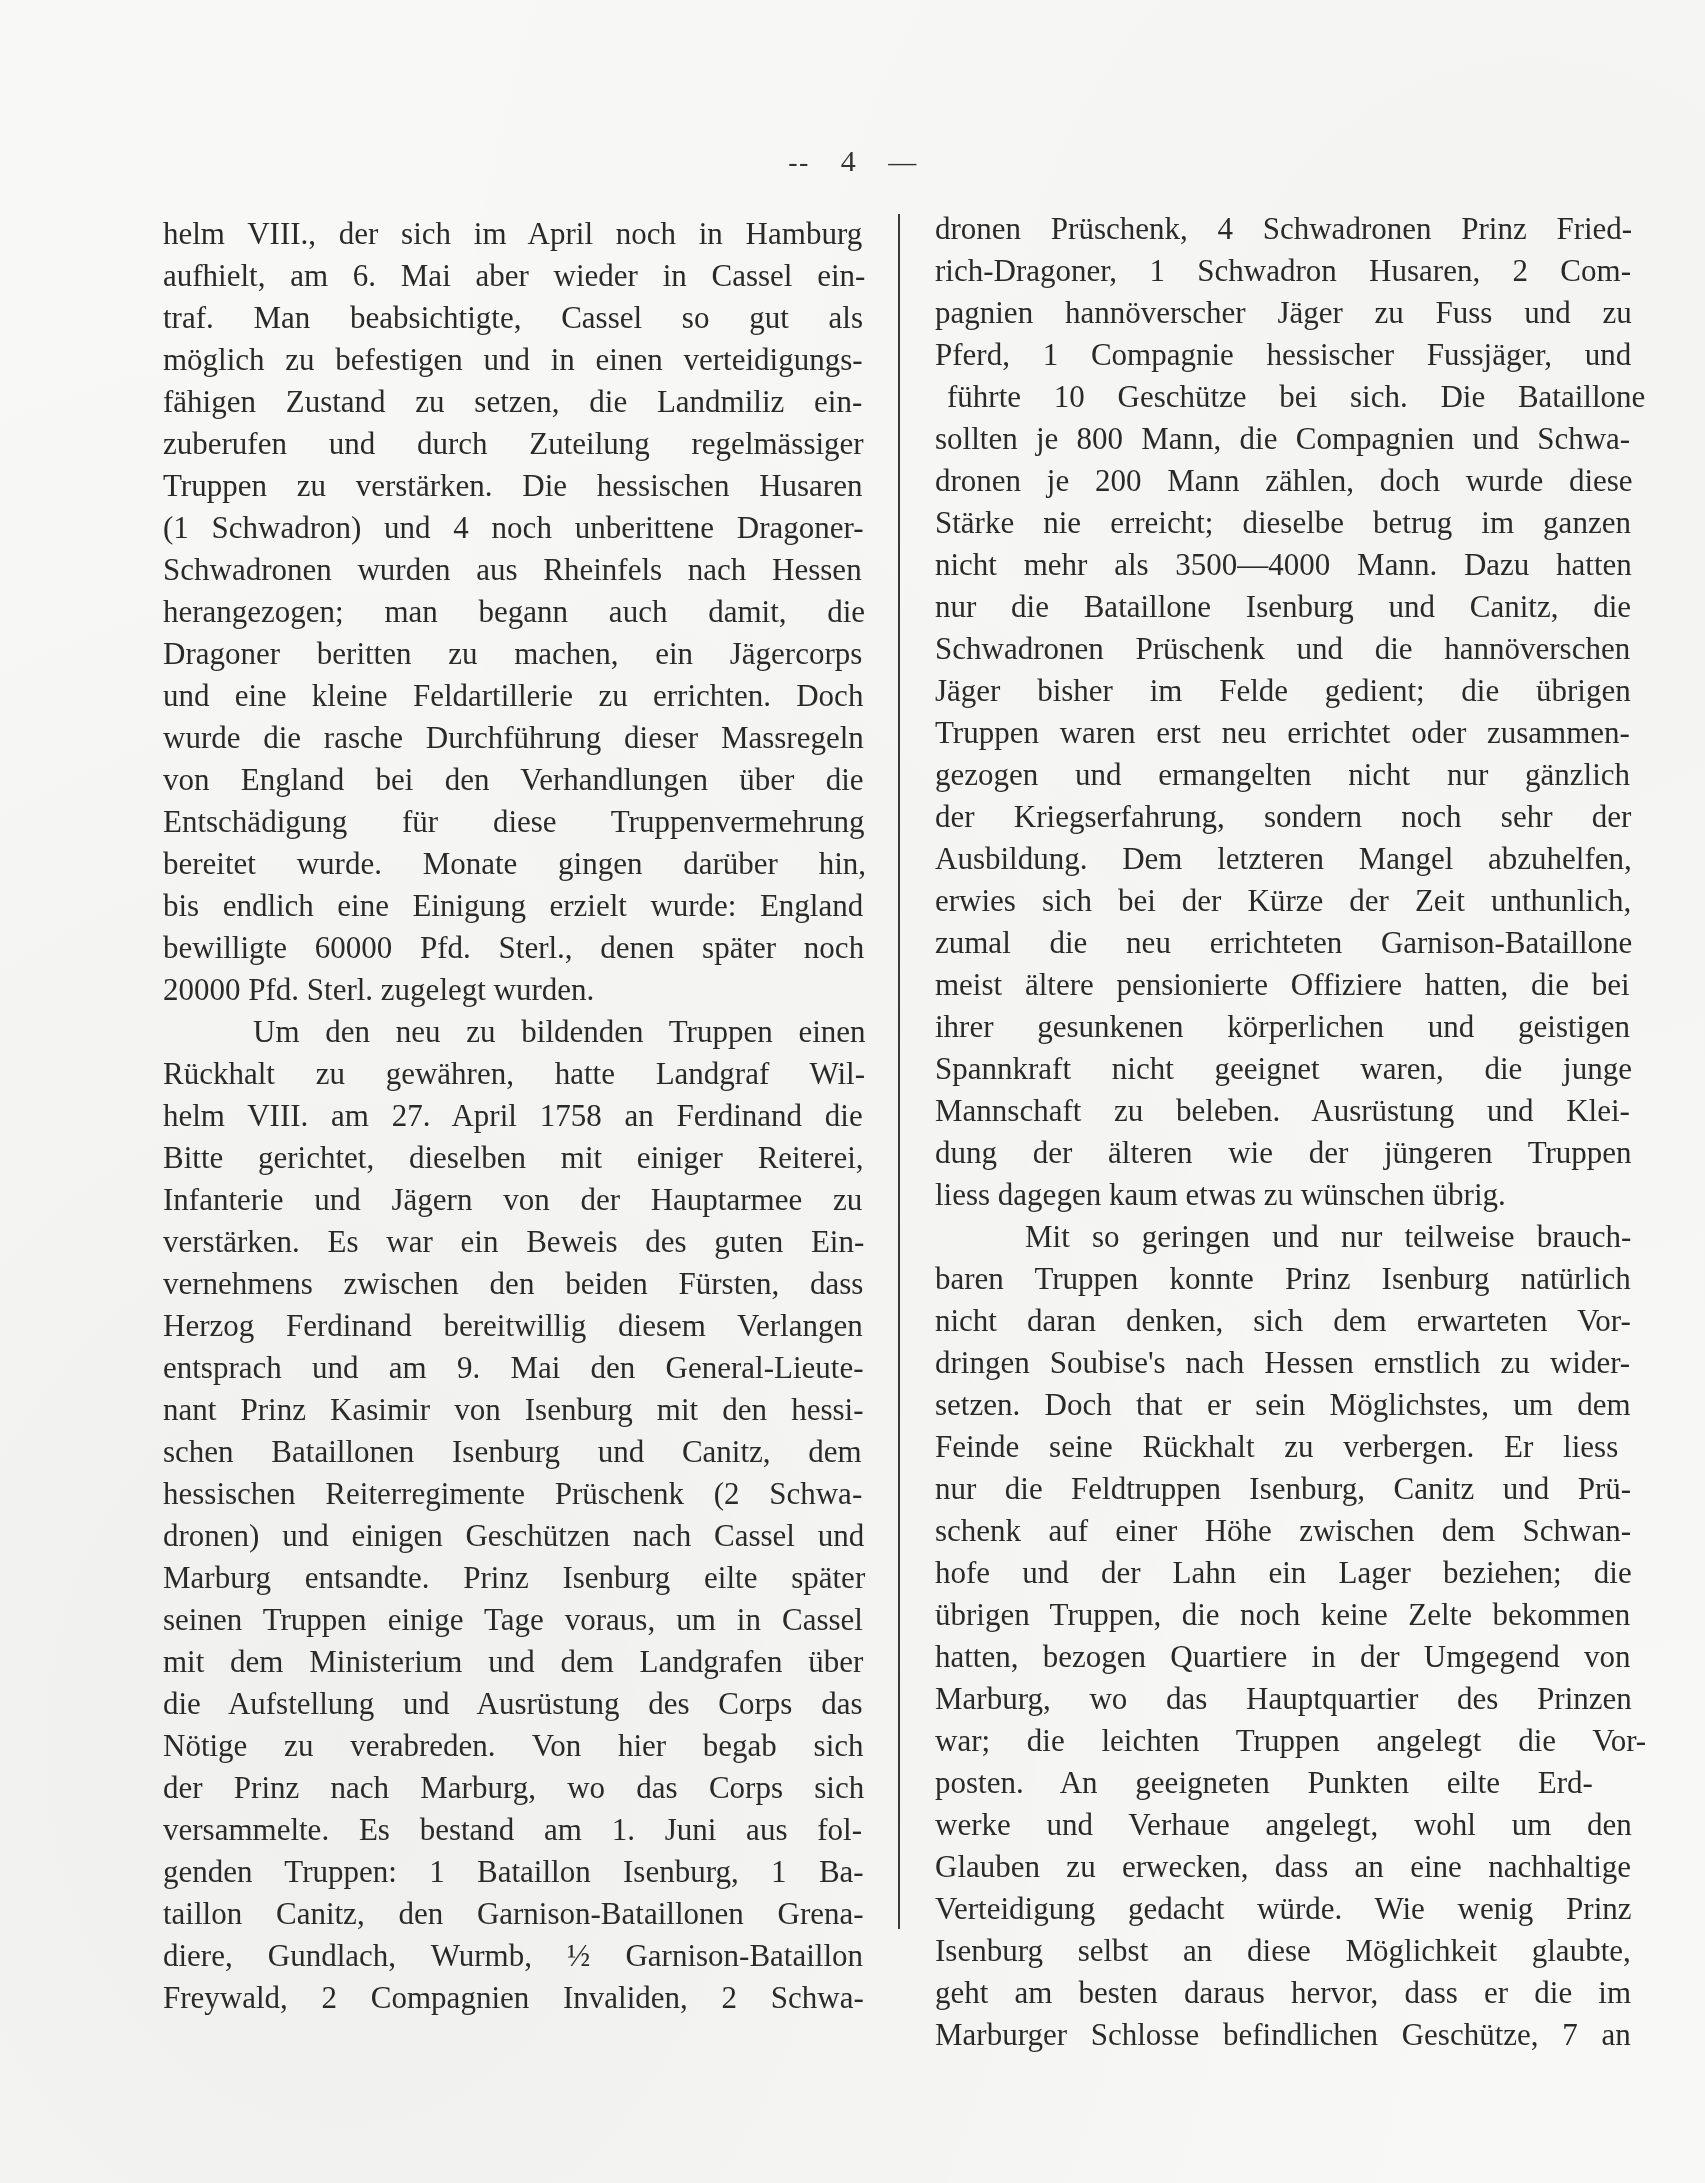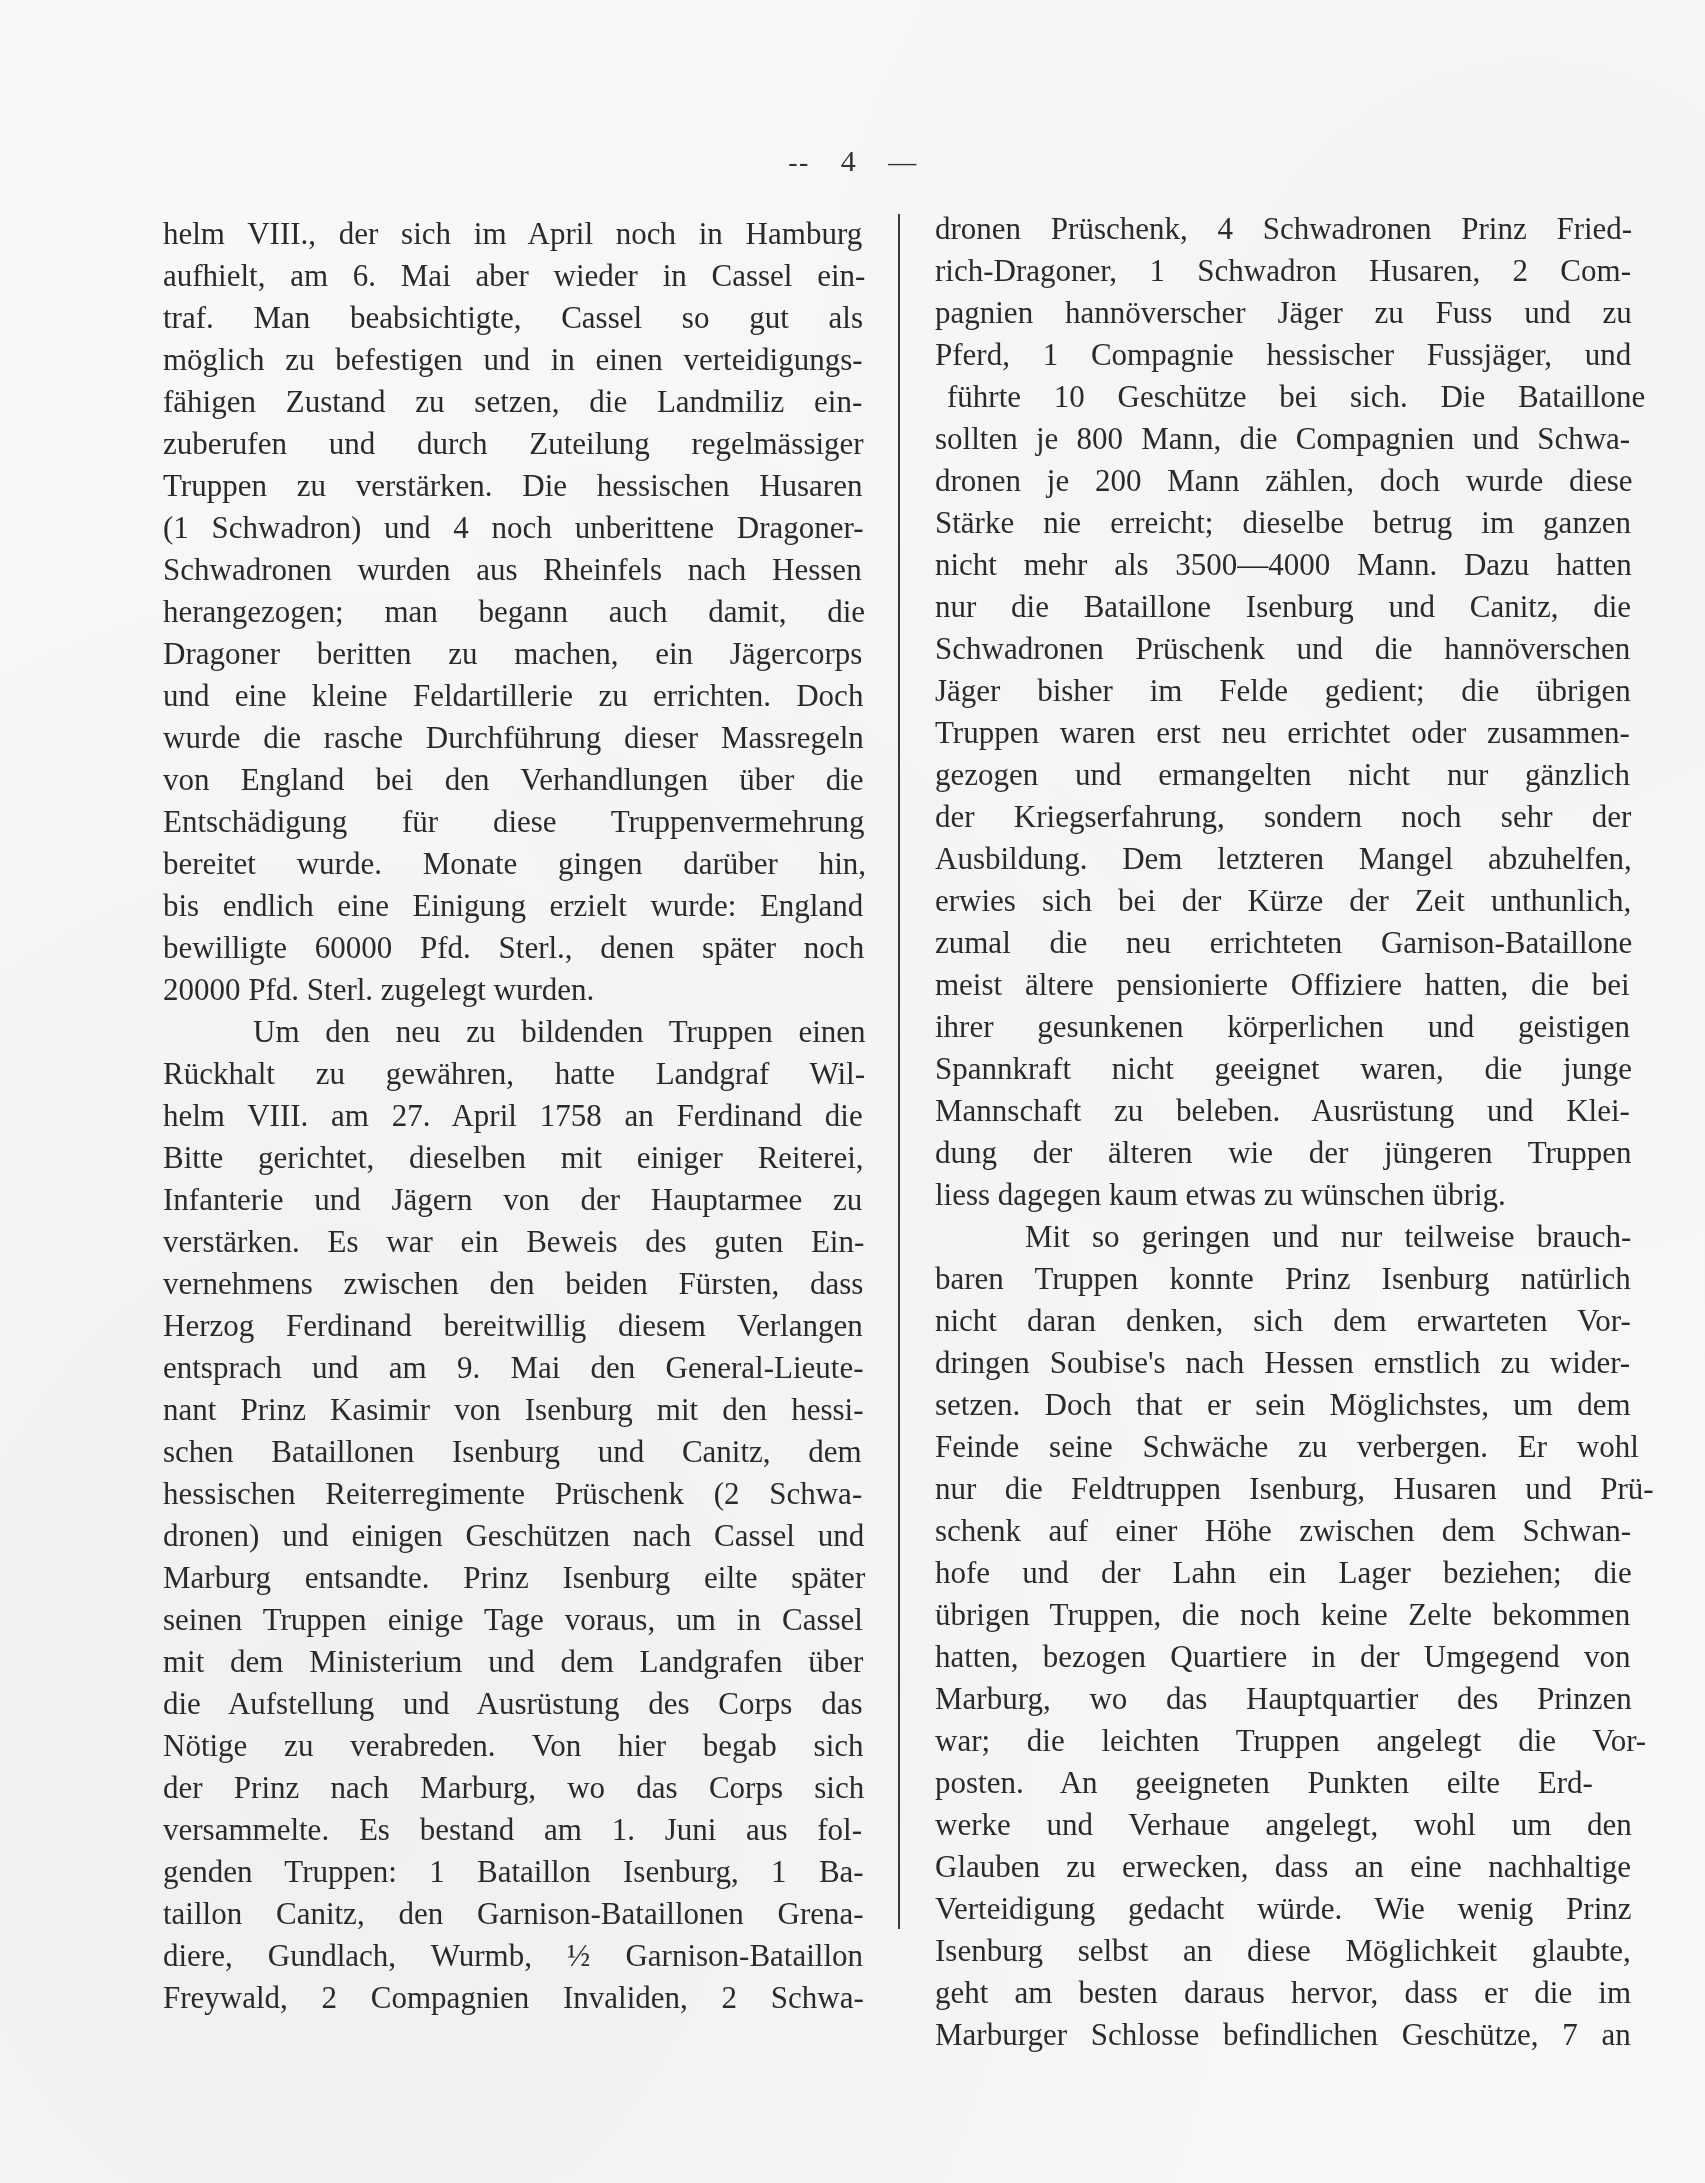--- a/index.html
+++ b/index.html
@@ -152,22 +152,22 @@
       <span class="line" style="white-space: nowrap; display: block; width: 704px; word-spacing: 36px; box-sizing: border-box; text-align: left; text-align-last: left;">ihrer gesunkenen körperlichen und geistigen</span>
       <span class="line" style="white-space: nowrap; display: block; width: 704px; word-spacing: 33px; box-sizing: border-box; text-align: left; text-align-last: left;">Spannkraft nicht geeignet waren, die junge</span>
       <span class="line" style="white-space: nowrap; display: block; width: 704px; word-spacing: 25px; box-sizing: border-box; text-align: left; text-align-last: left;">Mannschaft zu beleben. Ausrüstung und Klei-</span>
       <span class="line" style="white-space: nowrap; display: block; width: 704px; word-spacing: 28px; box-sizing: border-box; text-align: left; text-align-last: left;">dung der älteren wie der jüngeren Truppen</span>
       <span class="line last">liess dagegen kaum etwas zu wünschen übrig.</span>
       <span class="line indent" style="white-space: nowrap; display: block; width: 704px; word-spacing: 14.4px; box-sizing: border-box; text-align: left; text-align-last: left;">Mit so geringen und nur teilweise brauch-</span>
       <span class="line" style="white-space: nowrap; display: block; width: 704px; word-spacing: 23.4px; box-sizing: border-box; text-align: left; text-align-last: left;">baren Truppen konnte Prinz Isenburg natürlich</span>
       <span class="line" style="white-space: nowrap; display: block; width: 704px; word-spacing: 22.3px; box-sizing: border-box; text-align: left; text-align-last: left;">nicht daran denken, sich dem erwarteten Vor-</span>
       <span class="line" style="white-space: nowrap; display: block; width: 704px; word-spacing: 12.3px; box-sizing: border-box; text-align: left; text-align-last: left;">dringen Soubise's nach Hessen ernstlich zu wider-</span>
       <span class="line" style="white-space: nowrap; display: block; width: 704px; word-spacing: 16.6px; box-sizing: border-box; text-align: left; text-align-last: left;">setzen. Doch that er sein Möglichstes, um dem</span>
-      <span class="line" style="white-space: nowrap; display: block; width: 704px; word-spacing: 22px; box-sizing: border-box; text-align: left; text-align-last: left;">Feinde seine Schwäche zu verbergen. Er wohl</span>
-      <span class="line" style="white-space: nowrap; display: block; width: 704px; word-spacing: 20.7px; box-sizing: border-box; text-align: left; text-align-last: left;">nur die Feldtruppen Isenburg, Husaren und Prü-</span>
+      <span class="line" style="white-space: nowrap; display: block; width: 704px; word-spacing: 22px; box-sizing: border-box; text-align: left; text-align-last: left;">Feinde seine Rückhalt zu verbergen. Er liess</span>
+      <span class="line" style="white-space: nowrap; display: block; width: 704px; word-spacing: 20.7px; box-sizing: border-box; text-align: left; text-align-last: left;">nur die Feldtruppen Isenburg, Canitz und Prü-</span>
       <span class="line" style="white-space: nowrap; display: block; width: 704px; word-spacing: 19.6px; box-sizing: border-box; text-align: left; text-align-last: left;">schenk auf einer Höhe zwischen dem Schwan-</span>
       <span class="line" style="white-space: nowrap; display: block; width: 704px; word-spacing: 24.4px; box-sizing: border-box; text-align: left; text-align-last: left;">hofe und der Lahn ein Lager beziehen; die</span>
       <span class="line" style="white-space: nowrap; display: block; width: 704px; word-spacing: 12.7px; box-sizing: border-box; text-align: left; text-align-last: left;">übrigen Truppen, die noch keine Zelte bekommen</span>
       <span class="line" style="white-space: nowrap; display: block; width: 704px; word-spacing: 16.5px; box-sizing: border-box; text-align: left; text-align-last: left;">hatten, bezogen Quartiere in der Umgegend von</span>
       <span class="line" style="white-space: nowrap; display: block; width: 704px; word-spacing: 31px; box-sizing: border-box; text-align: left; text-align-last: left;">Marburg, wo das Hauptquartier des Prinzen</span>
       <span class="line" style="white-space: nowrap; display: block; width: 704px; word-spacing: 29px; box-sizing: border-box; text-align: left; text-align-last: left;">war; die leichten Truppen angelegt die Vor-</span>
       <span class="line" style="white-space: nowrap; display: block; width: 704px; word-spacing: 30px; box-sizing: border-box; text-align: left; text-align-last: left;">posten. An geeigneten Punkten eilte Erd-</span>
       <span class="line" style="white-space: nowrap; display: block; width: 704px; word-spacing: 28px; box-sizing: border-box; text-align: left; text-align-last: left;">werke und Verhaue angelegt, wohl um den</span>
       <span class="line" style="white-space: nowrap; display: block; width: 704px; word-spacing: 18.6px; box-sizing: border-box; text-align: left; text-align-last: left;">Glauben zu erwecken, dass an eine nachhaltige</span>
       <span class="line" style="white-space: nowrap; display: block; width: 704px; word-spacing: 25px; box-sizing: border-box; text-align: left; text-align-last: left;">Verteidigung gedacht würde. Wie wenig Prinz</span>

